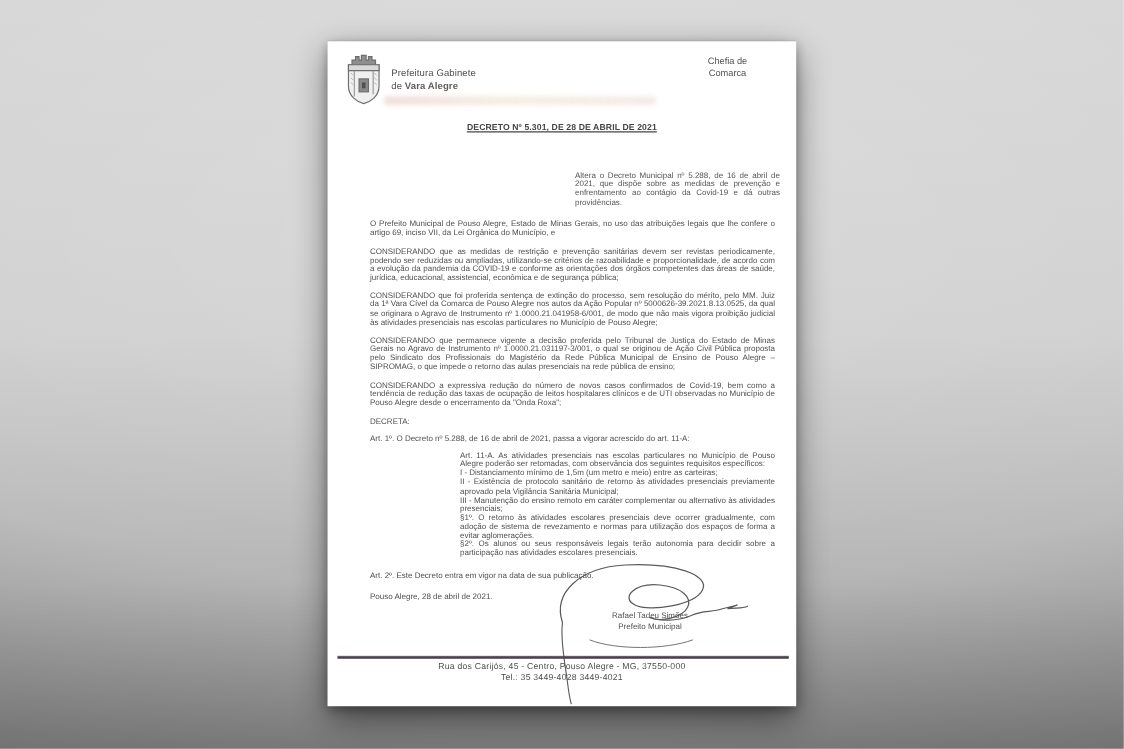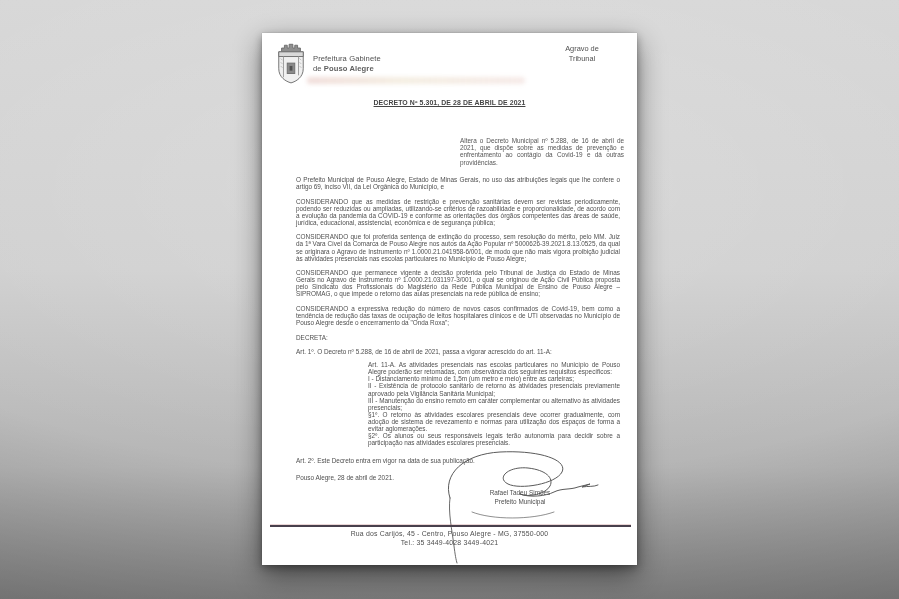--- a/index.html
+++ b/index.html
@@ -67,25 +67,25 @@
       <path d="M4 10 h26 v18 c0 9 -7.5 13.5 -13 15 c-5.5 -1.5 -13 -6 -13 -15 Z"></path>
       <path d="M4 10 h26 v5 H4 Z" fill="#d9d9d9"></path>
       <path d="M9 15 v22 M25 15 v20" stroke="#9a9a9a" fill="none"></path>
       <rect x="13" y="22" width="8" height="11" fill="#8a8a8a"></rect>
       <rect x="15.5" y="25" width="3" height="5" fill="#505050" stroke="none"></rect>
       <path d="M6 17 l2 2 M6 21 l2 2 M6 25 l2 2 M26 17 l2 2 M26 21 l2 2 M26 25 l2 2" stroke="#b0b0b0" fill="none" stroke-width="0.8"></path>
     </g>
   </svg>
   <div class="orgname">
     <div>Prefeitura Gabinete</div>
-    <div><span>de </span><span class="bold">Pouso Alegre</span></div>
+    <div><span>de </span><span class="bold">Vara Alegre</span></div>
   </div>
   <div class="dept">
-    <div>Agravo de</div>
-    <div>Tribunal</div>
+    <div>Chefia de</div>
+    <div>Comarca</div>
   </div>
   <div class="smudge"></div>
 
   <div class="title">DECRETO Nº 5.301, DE 28 DE ABRIL DE 2021</div>
 
   <div class="ementa">Altera o Decreto Municipal nº 5.288, de 16 de abril de 2021, que dispõe sobre as medidas de prevenção e enfrentamento ao contágio da Covid-19 e dá outras providências.</div>
 
   <div class="body">
     <p>O Prefeito Municipal de Pouso Alegre, Estado de Minas Gerais, no uso das atribuições legais que lhe confere o artigo 69, inciso VII, da Lei Orgânica do Município, e</p>
     <p>CONSIDERANDO que as medidas de restrição e prevenção sanitárias devem ser revistas periodicamente, podendo ser reduzidas ou ampliadas, utilizando-se critérios de razoabilidade e proporcionalidade, de acordo com a evolução da pandemia da COVID-19 e conforme as orientações dos órgãos competentes das áreas de saúde, jurídica, educacional, assistencial, econômica e de segurança pública;</p>

